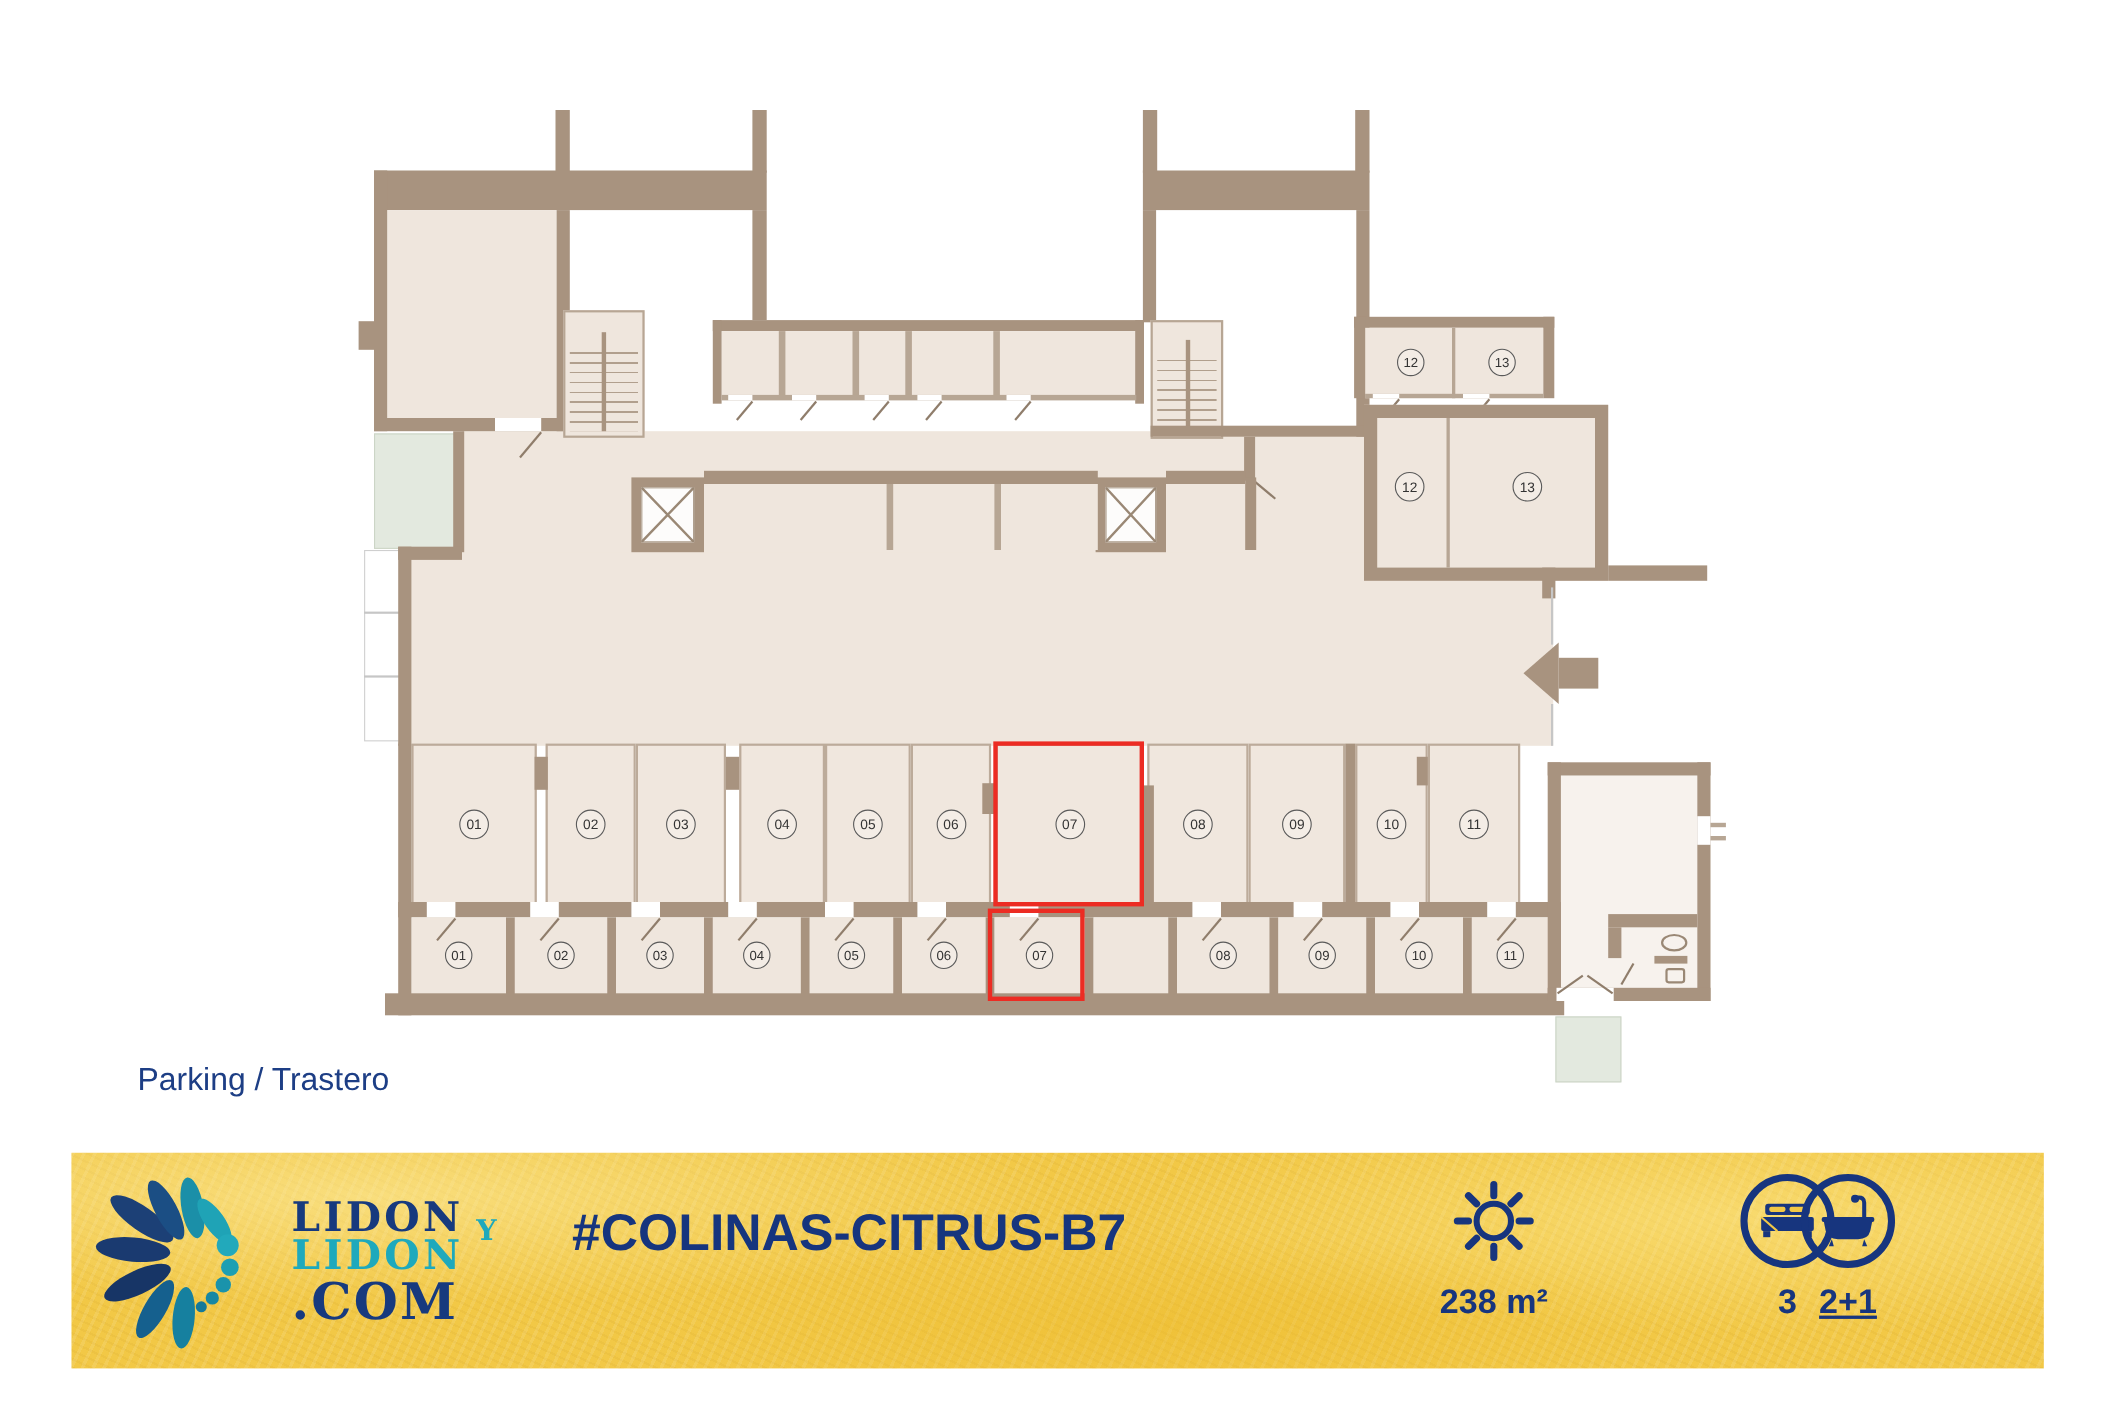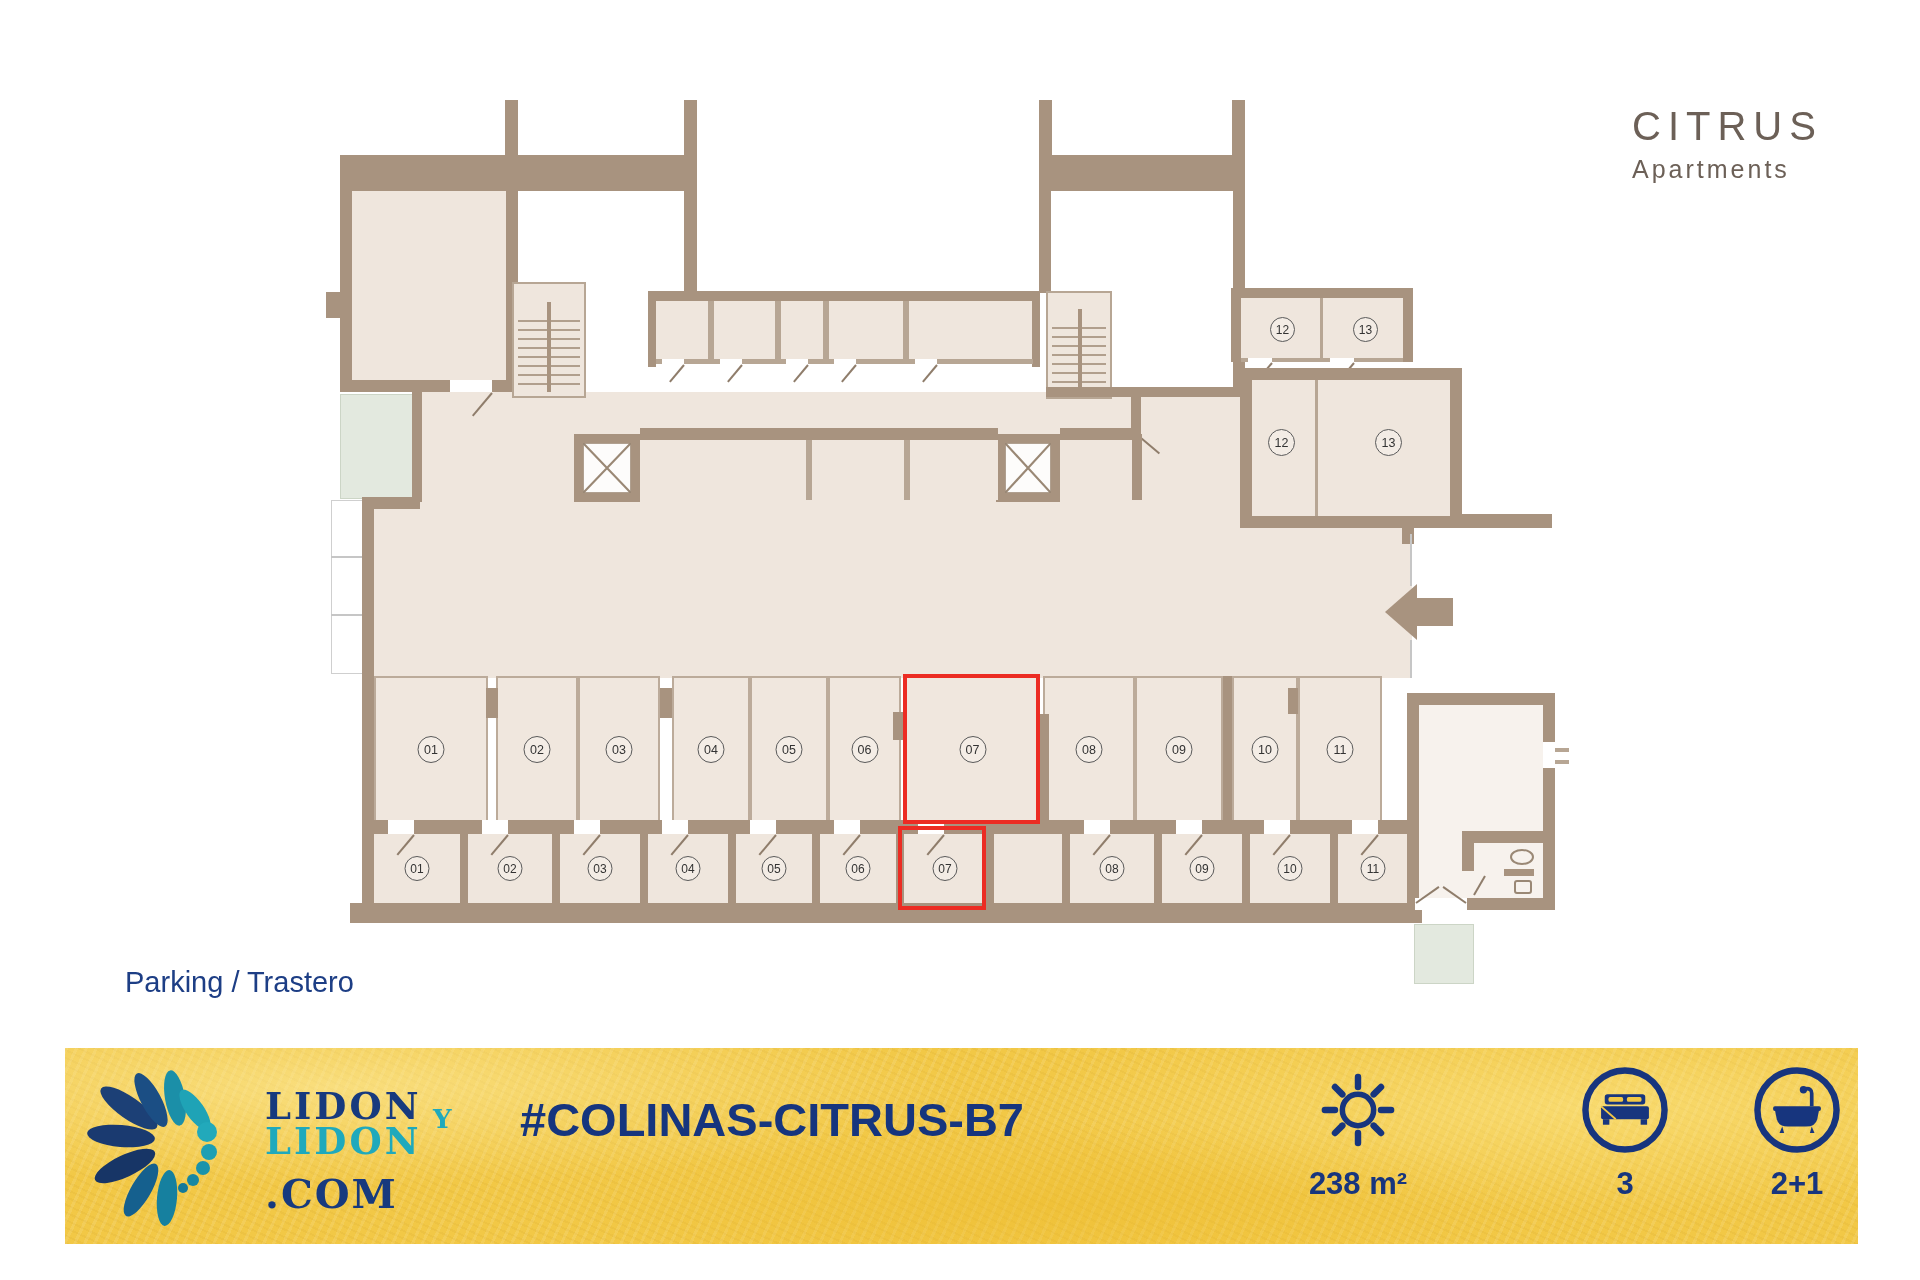--- a/index.html
+++ b/index.html
@@ -37,21 +37,21 @@
           background-image:
             radial-gradient(900px 140px at 15% 20%, rgba(255,240,170,.55), transparent 70%),
             radial-gradient(700px 120px at 55% 80%, rgba(236,185,40,.45), transparent 70%),
             radial-gradient(800px 150px at 85% 30%, rgba(255,236,150,.5), transparent 70%),
             repeating-linear-gradient(115deg, rgba(255,255,255,.10) 0 3px, rgba(0,0,0,0) 3px 9px),
             repeating-linear-gradient(25deg, rgba(170,120,15,.07) 0 2px, rgba(0,0,0,0) 2px 7px);}
   .wordmark{position:absolute;left:200px;top:40px;font-family:"DejaVu Serif",serif;line-height:1;}
   .wm1{font-size:37px;font-weight:700;color:#173a7e;letter-spacing:3px;}
   .wmy{font-size:26px;font-weight:700;color:#1fa9bc;position:absolute;left:168px;top:18px;}
   .wm2{font-size:37px;font-weight:700;color:#1fa9bc;letter-spacing:3px;margin-top:-2px;}
-  .wm3{font-size:40px;font-weight:700;color:#173a7e;letter-spacing:2px;margin-top:14px;}
+  .wm3{font-size:46px;font-weight:700;color:#173a7e;letter-spacing:2px;margin-top:0;}
   .ltitle{position:absolute;left:455px;top:44px;font-size:47px;font-weight:700;color:#16357e;}
   .lsub{position:absolute;left:457px;top:106px;font-size:30px;color:#1d3e85;}
   .stat{position:absolute;top:14px;width:134px;text-align:center;color:#17357e;}
   .stat .icn{height:96px;display:flex;align-items:center;justify-content:center;}
   .stat .val{margin-top:8px;font-size:31px;font-weight:700;}
 </style>
 </head>
 <body>
 
 <div class="page">
@@ -354,24 +354,20 @@
 
     <div class="gapw" style="left:1415px;top:898px;width:52px;height:12px;"></div>
     <div class="leaf" style="left:1416px;top:902px;width:28px;transform:rotate(-35deg);"></div>
     <div class="leaf" style="left:1466px;top:902px;width:28px;transform:rotate(-145deg);"></div>
     <div class="grn" style="left:1414px;top:924px;width:58px;height:58px;"></div>
 
     <div class="redbox" style="left:903px;top:674px;width:137px;height:150px;"></div>
     <div class="redbox" style="left:898px;top:826px;width:88px;height:84px;"></div>
   </div>
 
-  <div class="citrus">
-    <div class="t1">CITRUS</div>
-    <div class="t2">Apartments</div>
-  </div>
 
   <div class="floorlabel">Parking / Trastero</div>
 
   <div class="banner">
 
     <div class="abs" style="left:14px;top:12px;width:172px;height:172px;">
       <svg width="172" height="172" viewBox="0 0 172 172">
         <g>
           <ellipse cx="50" cy="48" rx="34" ry="11" fill="#1c4076" transform="rotate(35 50 48)"></ellipse>
           <ellipse cx="42" cy="76" rx="34" ry="11" fill="#1a3a70" transform="rotate(5 42 76)"></ellipse>
@@ -433,21 +429,21 @@
           <g fill="#f2c846">
             <rect x="32" y="36" width="16" height="5" rx="2"></rect>
             <rect x="52" y="36" width="16" height="5" rx="2"></rect>
           </g>
           <path d="M24 46 L40 60" stroke="#f2c846" stroke-width="2"></path>
         </svg>
       </div>
       <div class="val">3</div>
     </div>
 
-    <div class="stat" style="left:1665px;">
+    <div class="stat" style="left:1548px;text-decoration:underline;">
       <div class="icn">
         <svg width="92" height="92" viewBox="0 0 100 100">
           <circle cx="50" cy="50" r="43" fill="none" stroke="#17357e" stroke-width="7"></circle>
           <g fill="#17357e">
             <path d="M26 50 L74 50 L72 60 Q70 68 60 68 L40 68 Q30 68 28 60 Z"></path>
             <rect x="24" y="46" width="52" height="5" rx="2"></rect>
             <path d="M34 68 L31 75 L36 75 Z"></path>
             <path d="M66 68 L64 75 L69 75 Z"></path>
           </g>
           <path d="M66 46 L66 32 Q66 26 59 27" fill="none" stroke="#17357e" stroke-width="4"></path>

